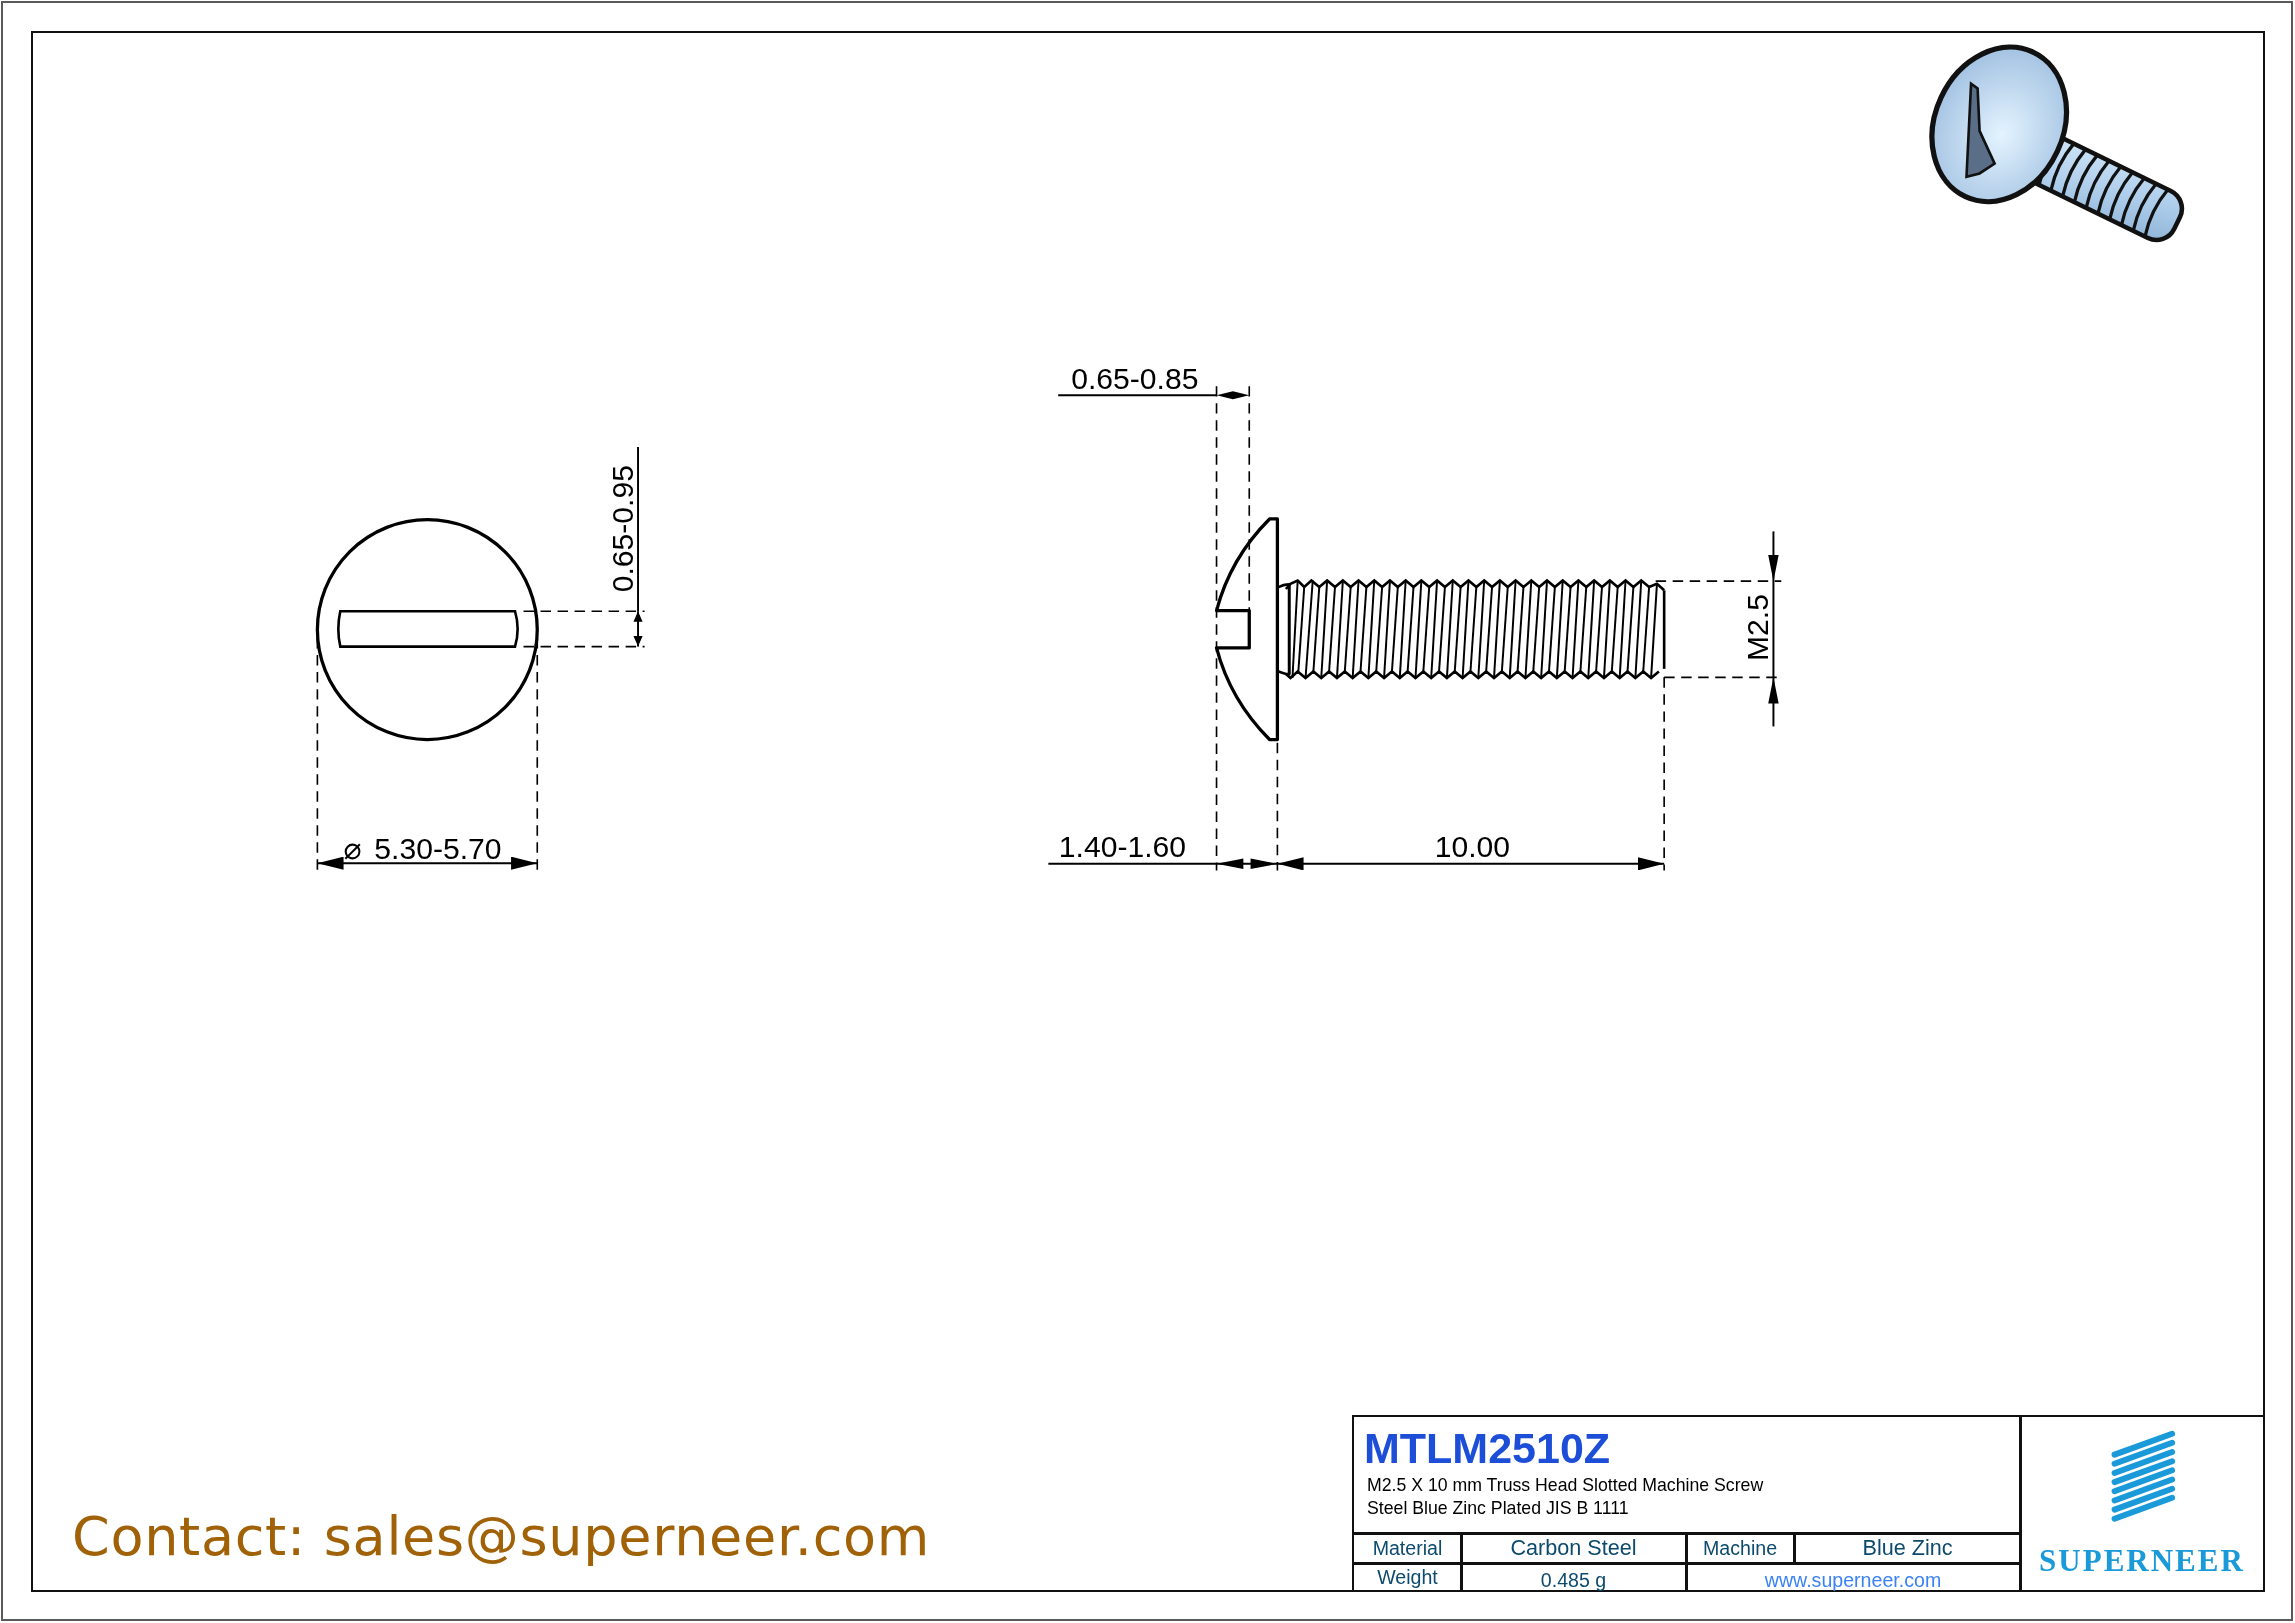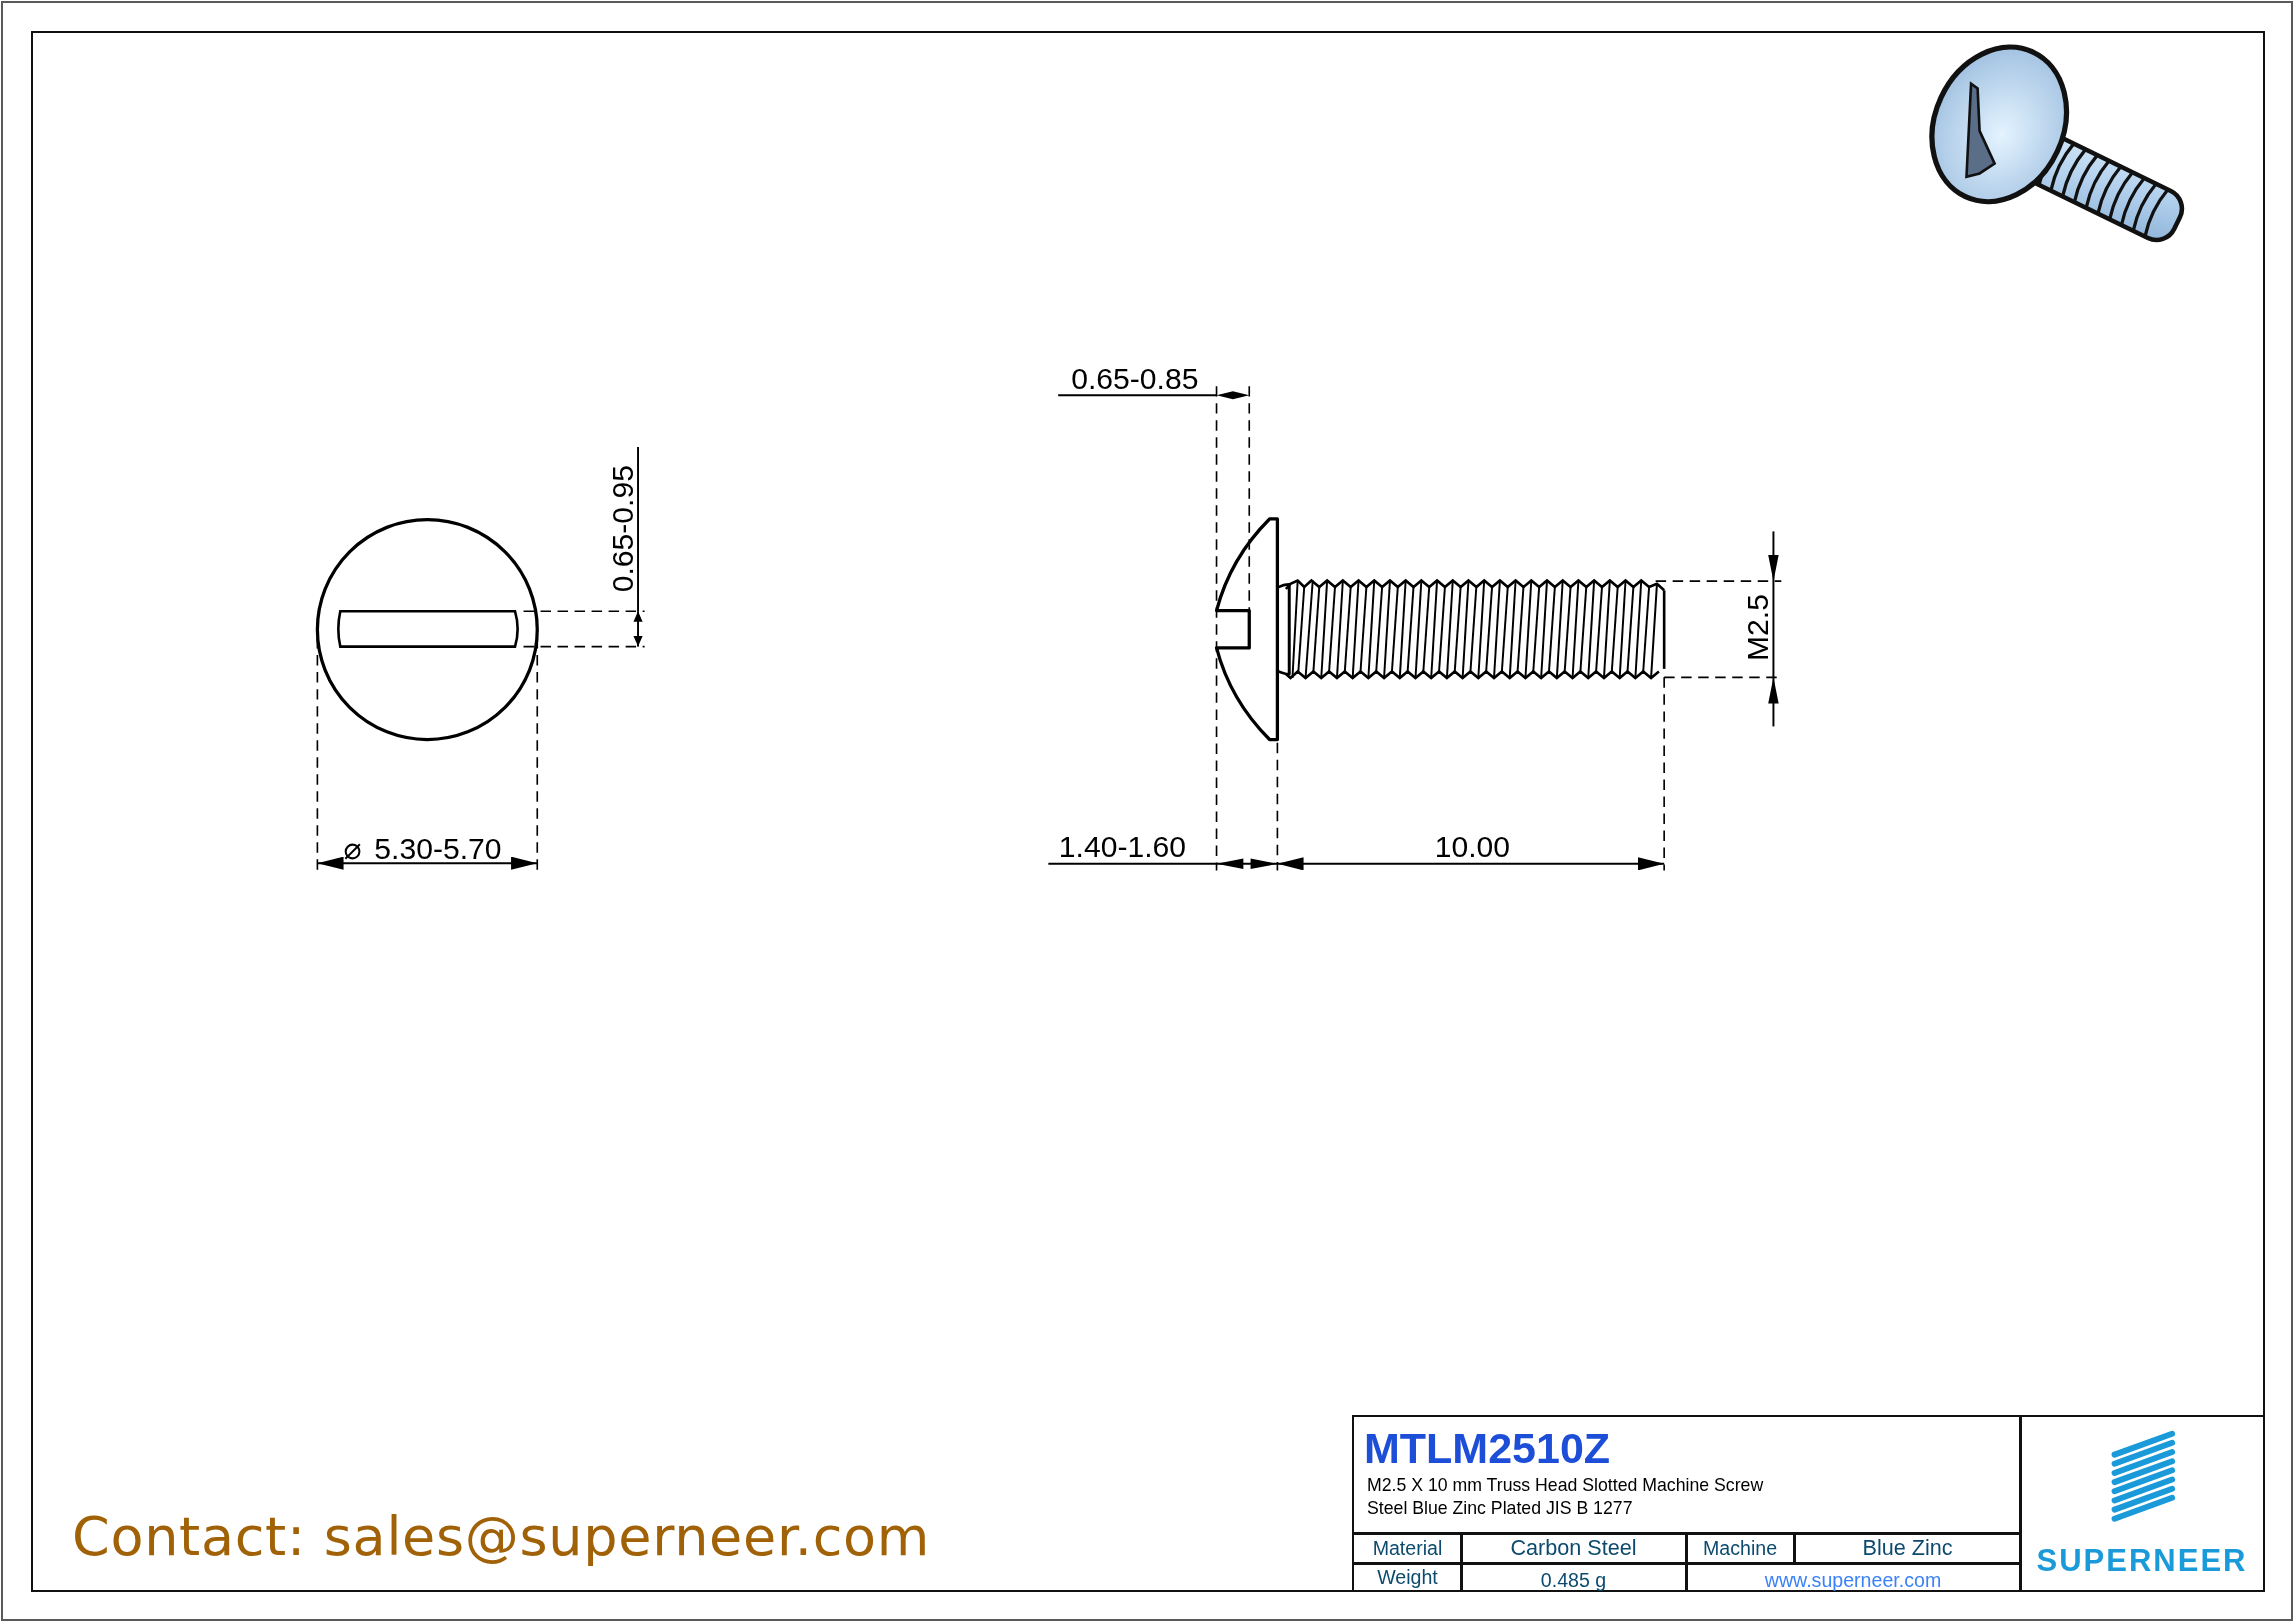--- a/index.html
+++ b/index.html
@@ -9,21 +9,21 @@
   .inner-frame { left: 31px; top: 31px; width: 2234px; height: 1561px; border: 2.6px solid #111; box-sizing: border-box; }
   svg.drawing { position: absolute; left: 0; top: 0; }
   .dimtext { font-family: "Liberation Sans", sans-serif; font-size: 46px; fill: #000; }
   .contact { left: 72px; top: 1505px; font-family: "DejaVu Sans", sans-serif; font-size: 54px; color: #a16207; letter-spacing: 0.7px; }
   .tb { left: 1352px; top: 1415px; width: 913px; height: 177px; border-top: 2.6px solid #111; border-left: 2.6px solid #111; box-sizing: border-box; }
   .tb-part { left: 1364px; top: 1424px; font-size: 43px; font-weight: bold; color: #1d4ed8; }
   .tb-desc { left: 1367px; font-size: 17.7px; color: #000; }
   .tb-cell { font-size: 19.6px; color: #0c4a6e; text-align: center; }
   .hline { background: #111; height: 2.6px; }
   .vline { background: #111; width: 2.6px; }
-  .brand { left: 2034px; top: 1543px; width: 216px; text-align: center; font-size: 31px; font-weight: bold; color: #1a9ad9; letter-spacing: 2px; font-family: Liberation Sans, sans-serif; }
+  .brand { left: 2034px; top: 1543px; width: 216px; text-align: center; font-size: 31px; font-weight: bold; color: #1a9ad9; letter-spacing: 2px; font-family: Liberation Serif, serif; }
   .url { color: #3b82f6; }
 </style>
 </head>
 <body>
 
 <div class="abs outer-frame"></div>
 <div class="abs inner-frame"></div>
 
 <svg class="drawing" width="2295" height="1623" viewBox="0 0 3507 2480">
   <defs>
@@ -183,21 +183,21 @@
     <ellipse cx="3055" cy="190" rx="98" ry="122" fill="url(#headShade)" stroke="#111" stroke-width="8" transform="rotate(25 3055 190)"></ellipse>
     <path d="M3012,128 L3005,270 L3025,265 L3048,250 L3025,200 L3022,135 Z" fill="#5a6e88" stroke="#111" stroke-width="4"></path>
   </g>
 </svg>
 
 <div class="abs contact">Contact: sales@superneer.com</div>
 
 <div class="abs tb"></div>
 <div class="abs tb-part">MTLM2510Z</div>
 <div class="abs tb-desc" style="top:1475px;">M2.5 X 10 mm  Truss Head Slotted Machine Screw</div>
-<div class="abs tb-desc" style="top:1498px;">Steel Blue Zinc Plated JIS B 1277</div>
+<div class="abs tb-desc" style="top:1498px;">Steel Blue Zinc Plated JIS B 1111</div>
 
 <div class="abs hline" style="left:1352px; top:1532px; width:668px;"></div>
 <div class="abs hline" style="left:1352px; top:1562px; width:668px;"></div>
 <div class="abs vline" style="left:1460px; top:1532px; height:60px;"></div>
 <div class="abs vline" style="left:1685px; top:1532px; height:60px;"></div>
 <div class="abs vline" style="left:1793px; top:1532px; height:31px;"></div>
 <div class="abs vline" style="left:2019px; top:1415px; height:177px;"></div>
 
 <div class="abs tb-cell" style="left:1355px; top:1537px; width:105px;">Material</div>
 <div class="abs tb-cell" style="left:1462px; top:1535px; width:223px; font-size:21.6px;">Carbon Steel</div>

